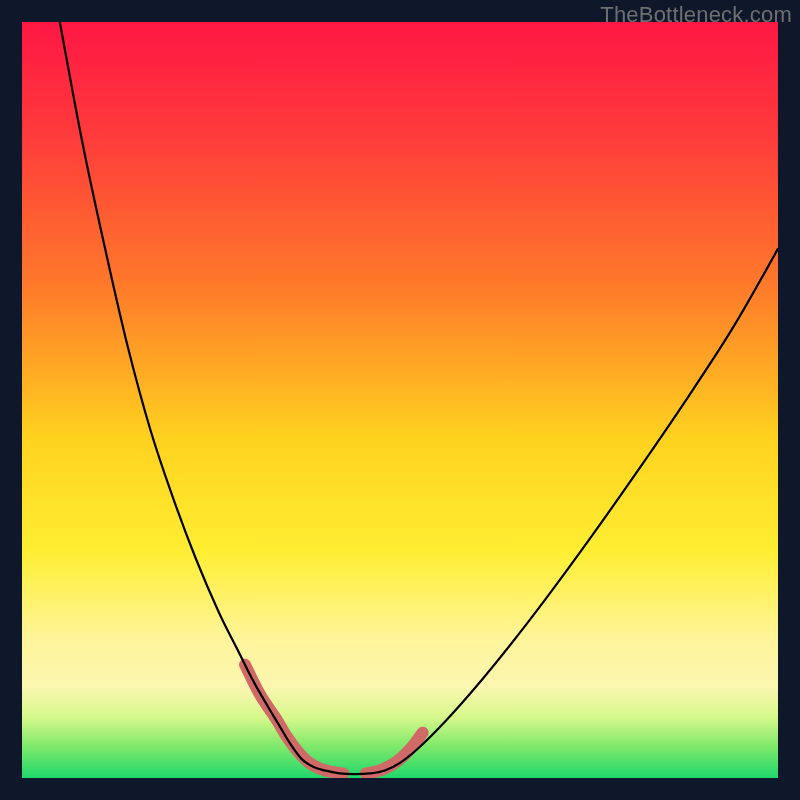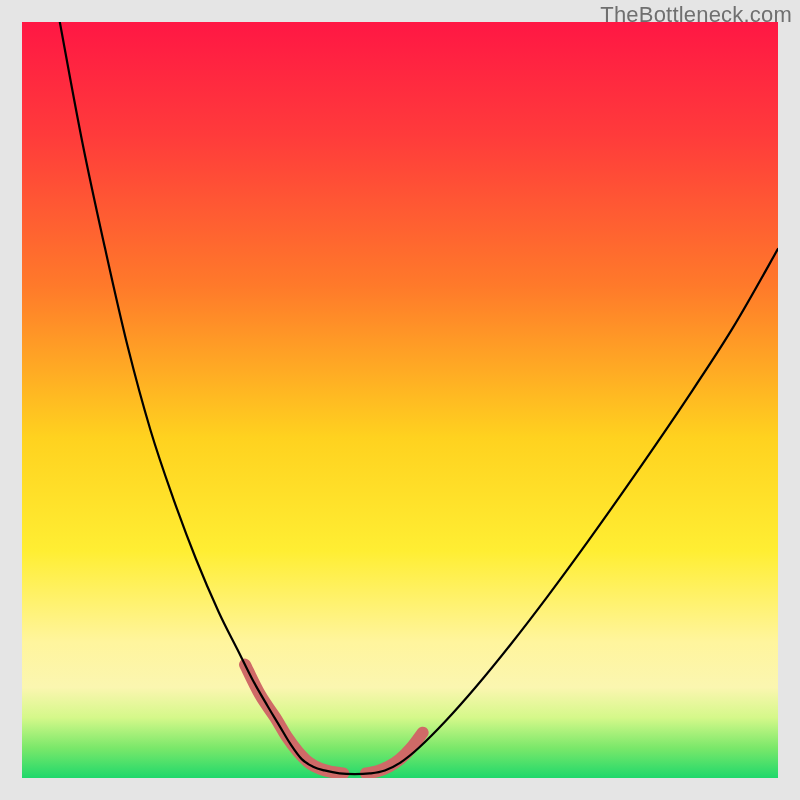--- a/index.html
+++ b/index.html
@@ -7,21 +7,21 @@
     padding: 0;
     width: 800px;
     height: 800px;
     background: #000000;
     overflow: hidden;
     font-family: Arial, Helvetica, sans-serif;
   }
   .frame {
     position: absolute;
     inset: 0;
-    background: #e5e5e5;
+    background: #0f172a;
   }
   .plot-area {
     position: absolute;
     left: 22px;
     top: 22px;
     width: 756px;
     height: 756px;
     overflow: hidden;
   }
   .watermark {

